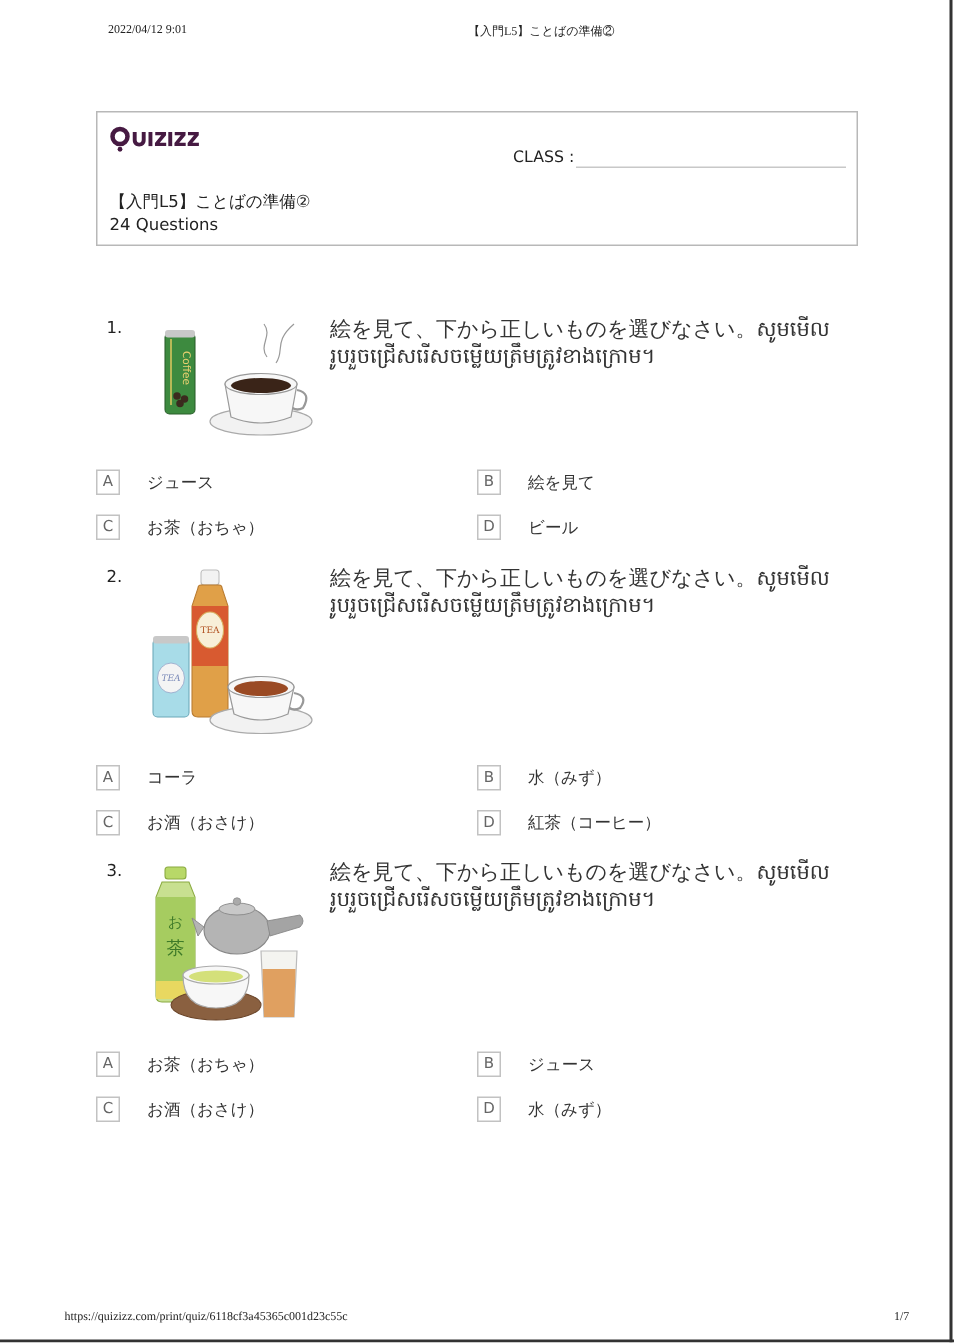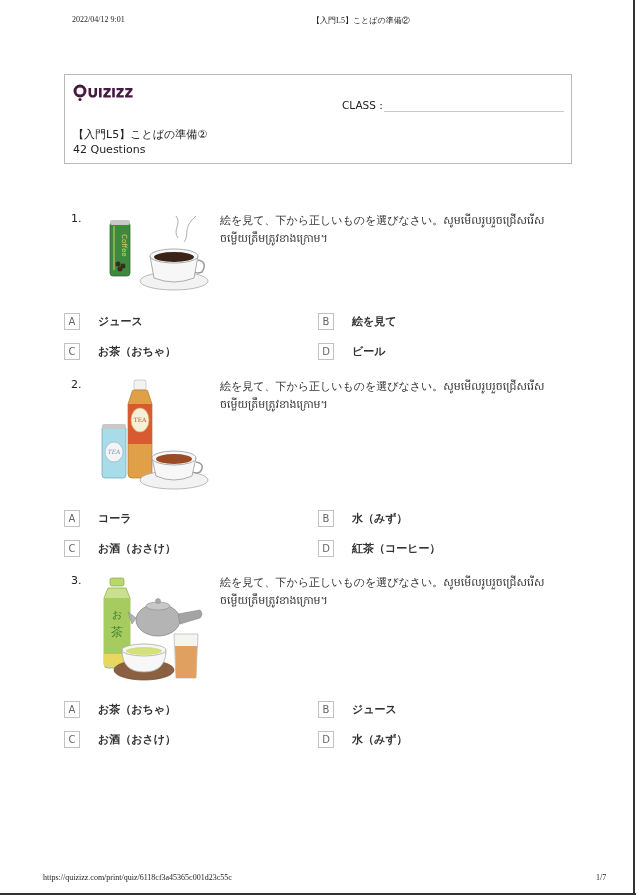--- a/index.html
+++ b/index.html
@@ -35,30 +35,30 @@
     .fields { position: absolute; left: 277px; top: 13px; width: 222px; }
     .field-row { position: relative; height: 24px; display: flex; align-items: flex-end; }
     .field-label { font-size: 10.5px; color: #222; width: 40px; white-space: nowrap; line-height: 14px; }
     .field-line { flex: 1; border-bottom: 1px solid #c8c8c8; height: 14px; margin-left: 2px; }
 
     .question { position: absolute; left: 64px; width: 510px; }
     .q-num { position: absolute; left: 7px; top: 0; font-size: 11px; color: #222; }
     .q-image { position: absolute; left: 34px; top: 0; width: 112px; }
     .q-text {
       position: absolute; left: 156px; top: 0; width: 340px;
-      font-size: 11px; line-height: 18px; color: #333;
+      font-size: 14px; line-height: 18px; color: #333; font-family: Liberation Mono, monospace;
     }
 
     .options { position: absolute; left: 64px; width: 510px; }
     .option { position: absolute; display: flex; align-items: center; height: 18px; }
     .opt-letter {
       width: 16px; height: 17px; border: 1px solid #c2c2c2;
       font-size: 10px; color: #666; display: flex; align-items: center; justify-content: center;
     }
-    .opt-text { margin-left: 18px; font-size: 11px; color: #333; white-space: nowrap; font-weight: bold; }
+    .opt-text { margin-left: 18px; font-size: 11px; color: #333; white-space: nowrap; }
   </style>
 </head>
 <body>
 
 <div class="page-edge"></div>
 <div class="page-bottom"></div>
 
 <div class="print-header">
   <span class="ph-date">2022/04/12 9:01</span>
   <span class="ph-title">【入門L5】ことばの準備②</span>
@@ -80,21 +80,21 @@
 
         <rect x="39.2" y="6" width="2.6" height="9.4"></rect>
 
         <path d="M43.5 6h7.2v2.1l-4.2 5.1h4.3v2.2h-7.5v-2.1l4.2-5.1h-4z"></path>
 
         <path d="M52.3 6h7.2v2.1l-4.2 5.1h4.3v2.2h-7.5v-2.1l4.2-5.1h-4z"></path>
       </g>
     </svg>
   </div>
   <div class="quiz-title">【入門L5】ことばの準備②</div>
-  <div class="quiz-count">42 Questions</div>
+  <div class="quiz-count">24 Questions</div>
 
   <div class="fields">
     <div class="field-row">
       <span class="field-label">CLASS :</span>
       <span class="field-line"></span>
     </div>
   </div>
 </div>
 
 <div class="question" style="top:212px; height:90px;">

